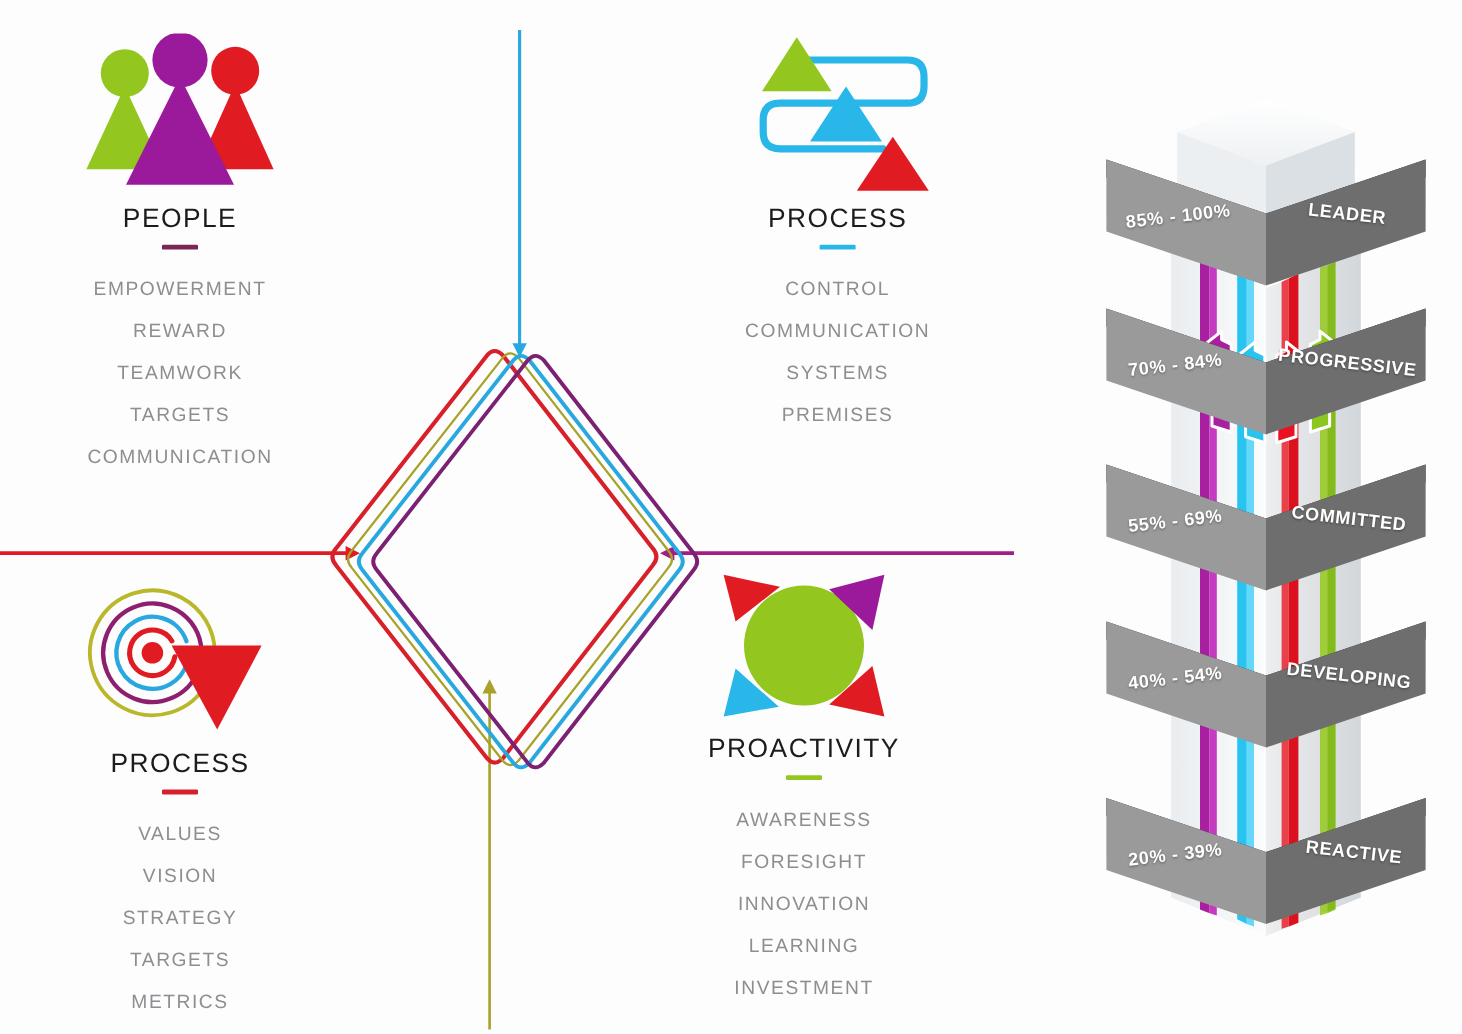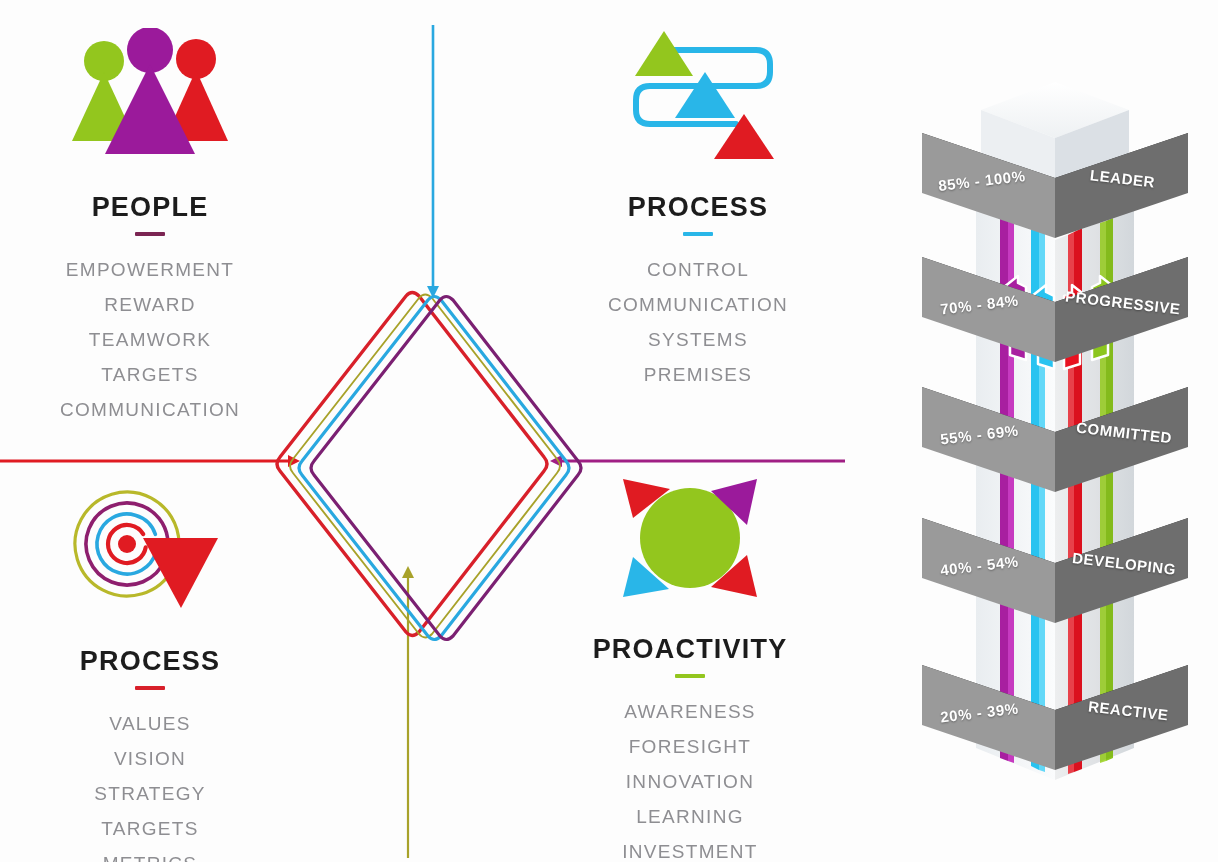--- a/index.html
+++ b/index.html
@@ -10,35 +10,35 @@
     overflow:hidden;
     position:relative;
   }
   .stage{position:absolute;left:0;top:0;width:1218px;height:862px;overflow:hidden;}
 
   
   .quad{position:absolute;width:300px;text-align:center;}
   #quad-people{left:0px;top:18px;}
   #quad-process{left:548px;top:18px;}
   #quad-purpose{left:0px;top:482px;}
-  #quad-proactivity{left:540px;top:470px;}
+  #quad-proactivity{left:520px;top:470px;}
 
   .icon-box{height:150px;display:flex;align-items:flex-end;justify-content:center;}
   #quad-purpose .icon-box, #quad-proactivity .icon-box{height:140px;align-items:center;}
 
   .quad-title{
-    font-size:27px;letter-spacing:1.2px;color:#1c1c1c;
-    font-weight:700;margin-top:24px;
+    font-size:22px;letter-spacing:1.2px;color:#1c1c1c;
+    font-weight:400;margin-top:1px;
   }
   .accent{
     width:30px;height:4px;margin:9px auto 0 auto;border-radius:1px;
   }
   .quad-list{margin-top:16px;}
   .quad-list .li{
-    font-size:19px;letter-spacing:1.3px;color:#8e8e92;
+    font-size:16px;letter-spacing:1.3px;color:#8e8e92;
     line-height:35px;font-weight:300;white-space:nowrap;
   }
 
   
   #center-diagram{position:absolute;left:0;top:0;width:1218px;height:862px;pointer-events:none;}
 
   
   #tower{position:absolute;left:900px;top:80px;width:318px;height:790px;}
   .tower-svg{position:absolute;left:0;top:0;}
   .band-label{

